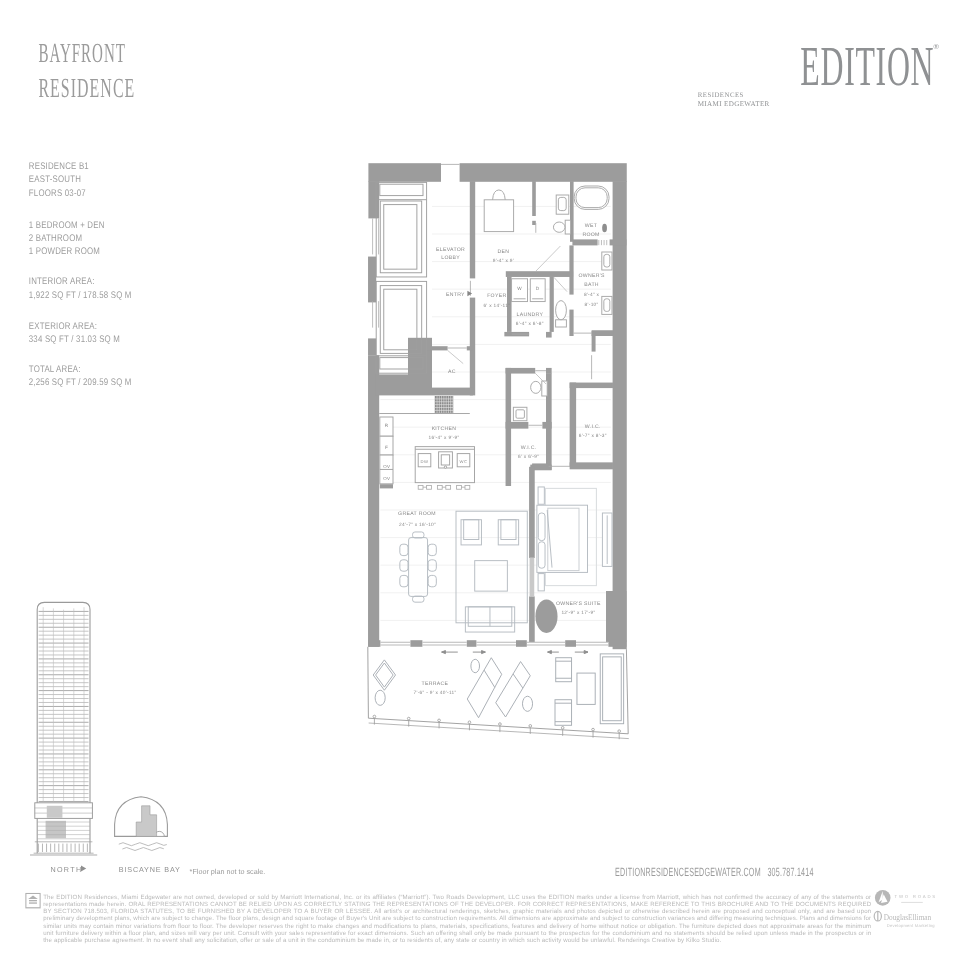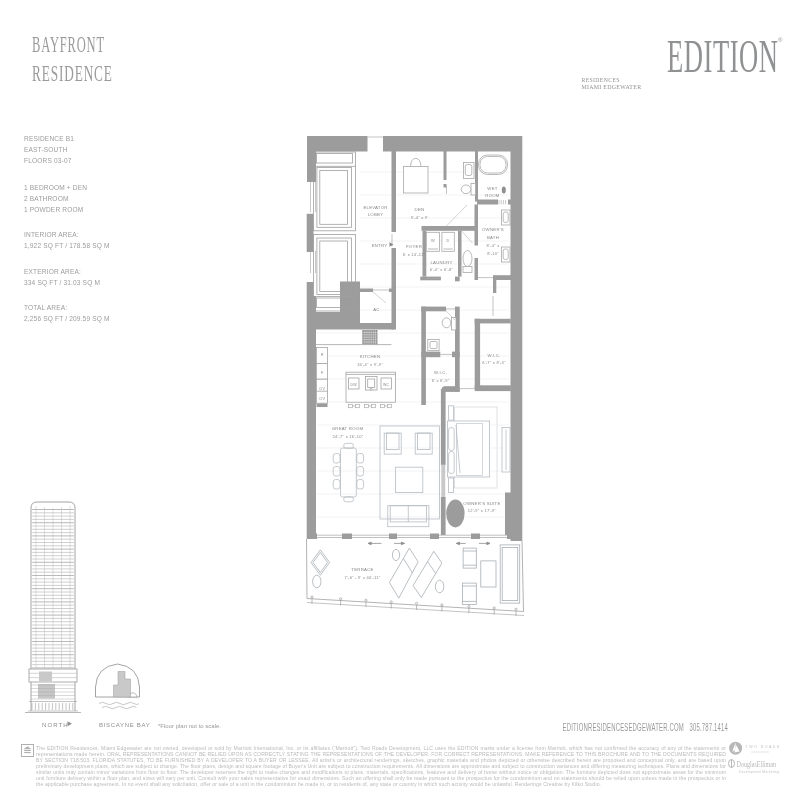--- a/index.html
+++ b/index.html
@@ -580,21 +580,21 @@
 <g fill="#8f8f8f" font-family="Liberation Sans">
 <text x="42" y="726.5" font-size="6" letter-spacing="1.1">NORTH</text>
 <path d="M67.5,721.3 l4.4,2.5 l-4.4,2.5 z"></path>
 
 <text x="99" y="726.5" font-size="6" letter-spacing="0.7">BISCAYNE BAY</text>
 
 <text x="158" y="728" font-size="6" fill="#9a9a9a">*Floor plan not to scale.</text>
 </g>
 </svg>
 
-<div class="abs" style="left:400px;top:722px;width:378px;text-align:center;color:#9a9a9a;font-size:10px"><span style="display:inline-block;white-space:nowrap;transform:scaleX(0.595);transform-origin:100% 50%;letter-spacing:0.3px">EDITIONRESIDENCESEDGEWATER.COM&nbsp;&nbsp;&nbsp;305.787.1414</span></div>
+<div class="abs" style="left:400px;top:722px;width:378px;text-align:left;color:#9a9a9a;font-size:10px"><span style="display:inline-block;white-space:nowrap;transform:scaleX(0.595);transform-origin:100% 50%;letter-spacing:0.3px">EDITIONRESIDENCESEDGEWATER.COM&nbsp;&nbsp;&nbsp;305.787.1414</span></div>
 
 <svg class="abs" style="left:21px;top:744px" width="13" height="14" viewBox="0 0 13 14">
 <rect x="0.5" y="0.5" width="12" height="12" fill="none" stroke="#b0b0b0" stroke-width="1"></rect>
 <path d="M6.5,2.2 L2.5,5.2 L10.5,5.2 Z" fill="#b0b0b0"></path>
 <rect x="3.2" y="6" width="6.6" height="1.1" fill="#b0b0b0"></rect>
 <rect x="3.2" y="8" width="6.6" height="1.1" fill="#b0b0b0"></rect>
 </svg>
 
 <div class="abs" style="left:36px;top:744.5px;width:690px;color:#b9b9b9;font-size:5.1px;line-height:6.1px;text-align:justify;letter-spacing:0.1px">
 The EDITION Residences, Miami Edgewater are not owned, developed or sold by Marriott International, Inc. or its affiliates (“Marriott”). Two Roads Development, LLC uses the EDITION marks under a license from Marriott, which has not confirmed the accuracy of any of the statements or representations made herein. ORAL REPRESENTATIONS CANNOT BE RELIED UPON AS CORRECTLY STATING THE REPRESENTATIONS OF THE DEVELOPER. FOR CORRECT REPRESENTATIONS, MAKE REFERENCE TO THIS BROCHURE AND TO THE DOCUMENTS REQUIRED BY SECTION 718.503, FLORIDA STATUTES, TO BE FURNISHED BY A DEVELOPER TO A BUYER OR LESSEE. All artist's or architectural renderings, sketches, graphic materials and photos depicted or otherwise described herein are proposed and conceptual only, and are based upon preliminary development plans, which are subject to change. The floor plans, design and square footage of Buyer's Unit are subject to construction requirements. All dimensions are approximate and subject to construction variances and differing measuring techniques. Plans and dimensions for similar units may contain minor variations from floor to floor. The developer reserves the right to make changes and modifications to plans, materials, specifications, features and delivery of home without notice or obligation. The furniture depicted does not approximate areas for the minimum unit furniture delivery within a floor plan, and sizes will vary per unit. Consult with your sales representative for exact dimensions. Such an offering shall only be made pursuant to the prospectus for the condominium and no statements should be relied upon unless made in the prospectus or in the applicable purchase agreement. In no event shall any solicitation, offer or sale of a unit in the condominium be made in, or to residents of, any state or country in which such activity would be unlawful. Renderings Creative by Kilko Studio.

